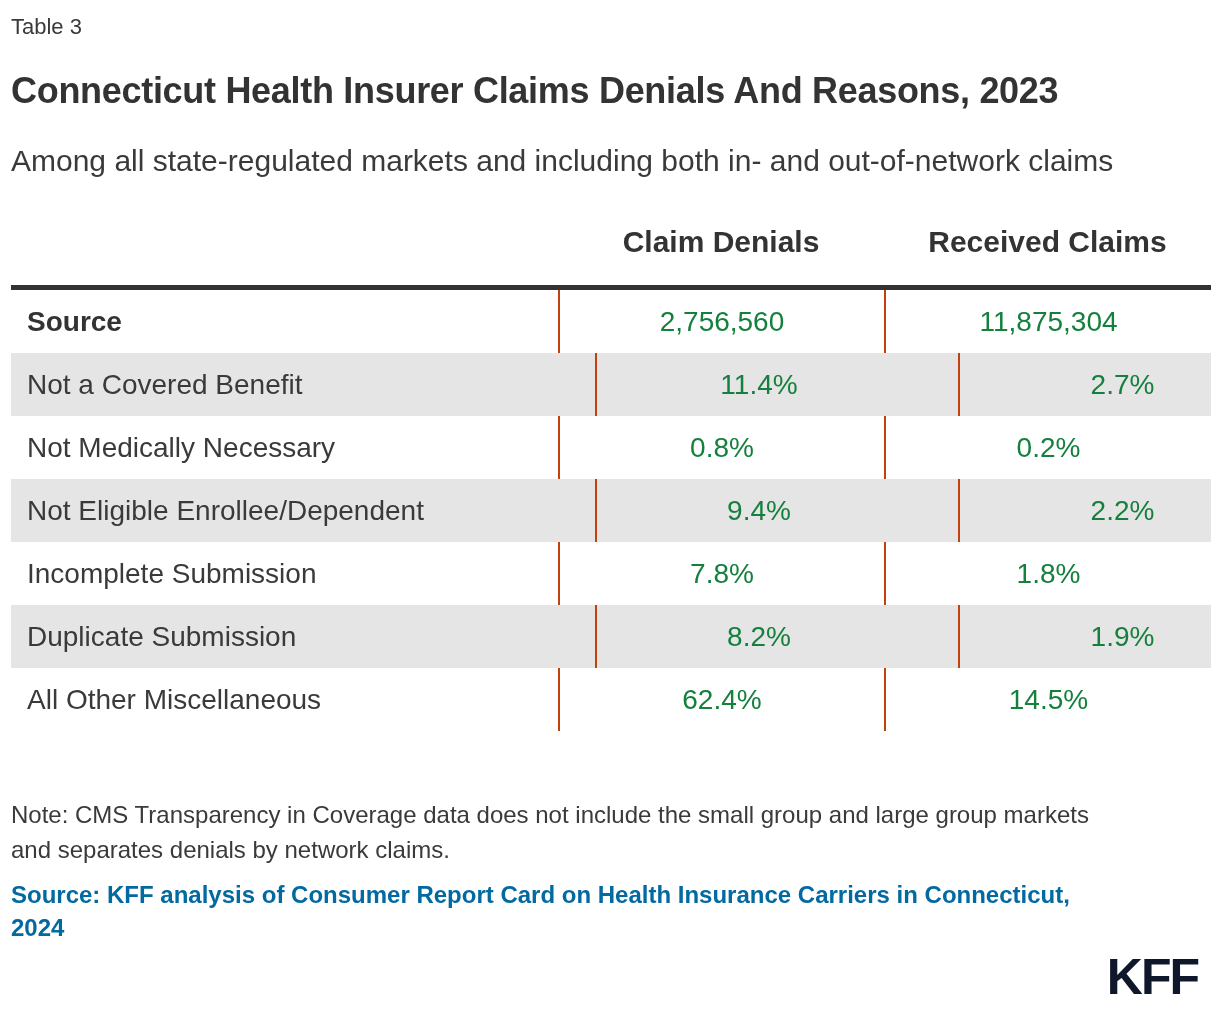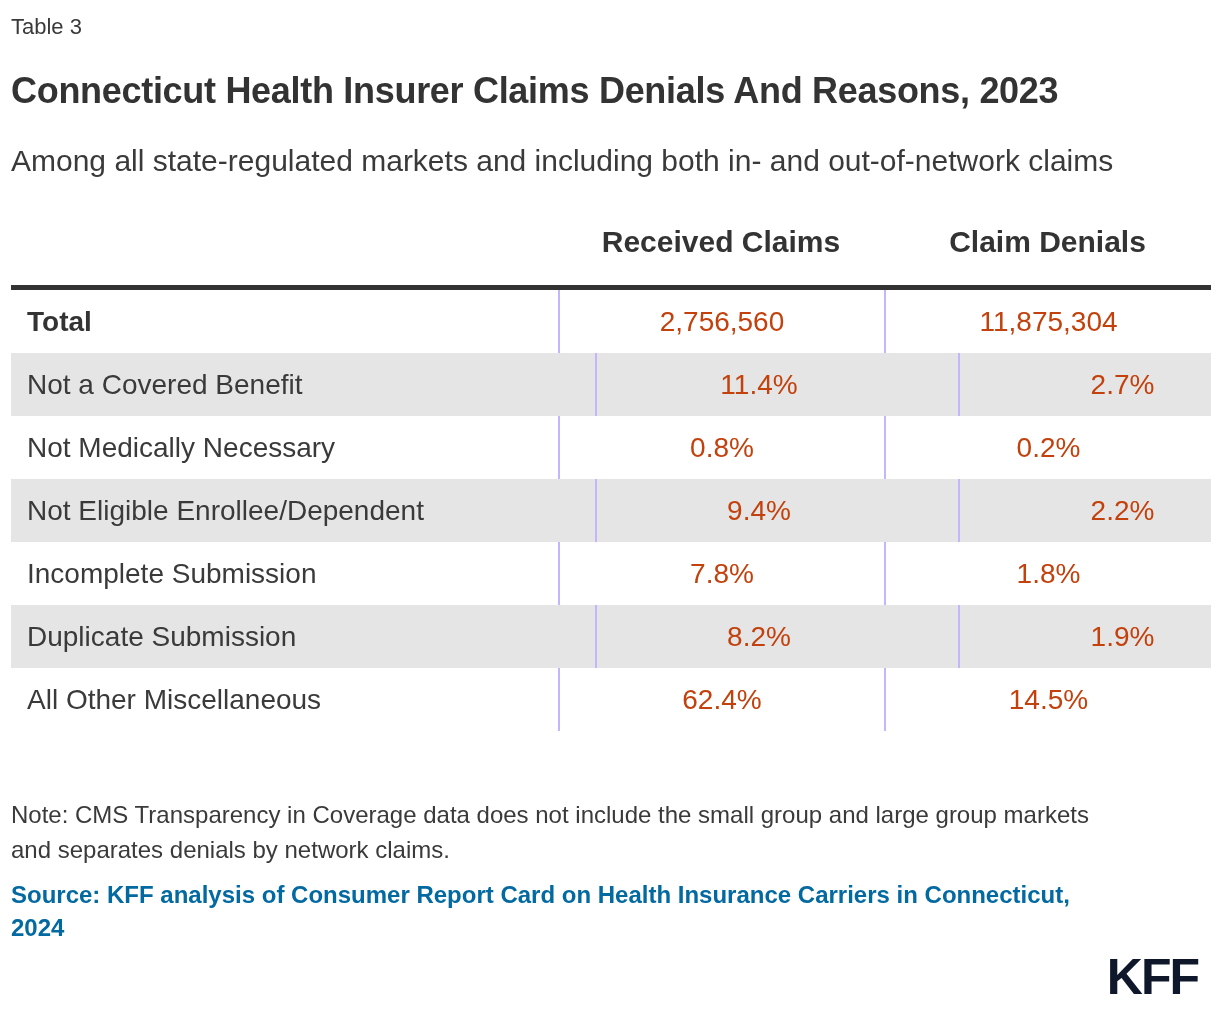--- a/index.html
+++ b/index.html
@@ -73,22 +73,22 @@
     padding-left: 16px;
     font-size: 28px;
     color: #3a3a3a;
   }
   .td-label.bold { font-weight: bold; color: #333333; }
   .td-val {
     display: flex;
     align-items: center;
     justify-content: center;
     font-size: 28px;
-    color: #c2410c;
-    border-left: 2px solid #c4b5fd;
+    color: #15803d;
+    border-left: 2px solid #c2410c;
     height: 100%;
     box-sizing: border-box;
   }
   
   .note-text {
     font-size: 24px;
     line-height: 35px;
     color: #3a3a3a;
     margin: 66px 0 0 0;
     max-width: 1080px;
@@ -118,26 +118,26 @@
 
   <div class="table-label">Table 3</div>
 
   <h1 class="page-title">Connecticut Health Insurer Claims Denials And Reasons, 2023</h1>
 
   <p class="page-subtitle">Among all state-regulated markets and including both in- and out-of-network claims</p>
 
   <div class="tbl">
     <div class="tbl-header">
       <div class="th"></div>
+      <div class="th">Claim Denials</div>
       <div class="th">Received Claims</div>
-      <div class="th">Claim Denials</div>
     </div>
     <div class="tbl-body" id="tbl-body">
         <div class="tr">
-          <div class="td-label bold">Total</div>
+          <div class="td-label bold">Source</div>
           <div class="td-val">2,756,560</div>
           <div class="td-val">11,875,304</div>
         </div>
         <div class="tr shaded">
           <div class="td-label">Not a Covered Benefit</div>
           <div class="td-val">11.4%</div>
           <div class="td-val">2.7%</div>
         </div>
         <div class="tr">
           <div class="td-label">Not Medically Necessary</div>

